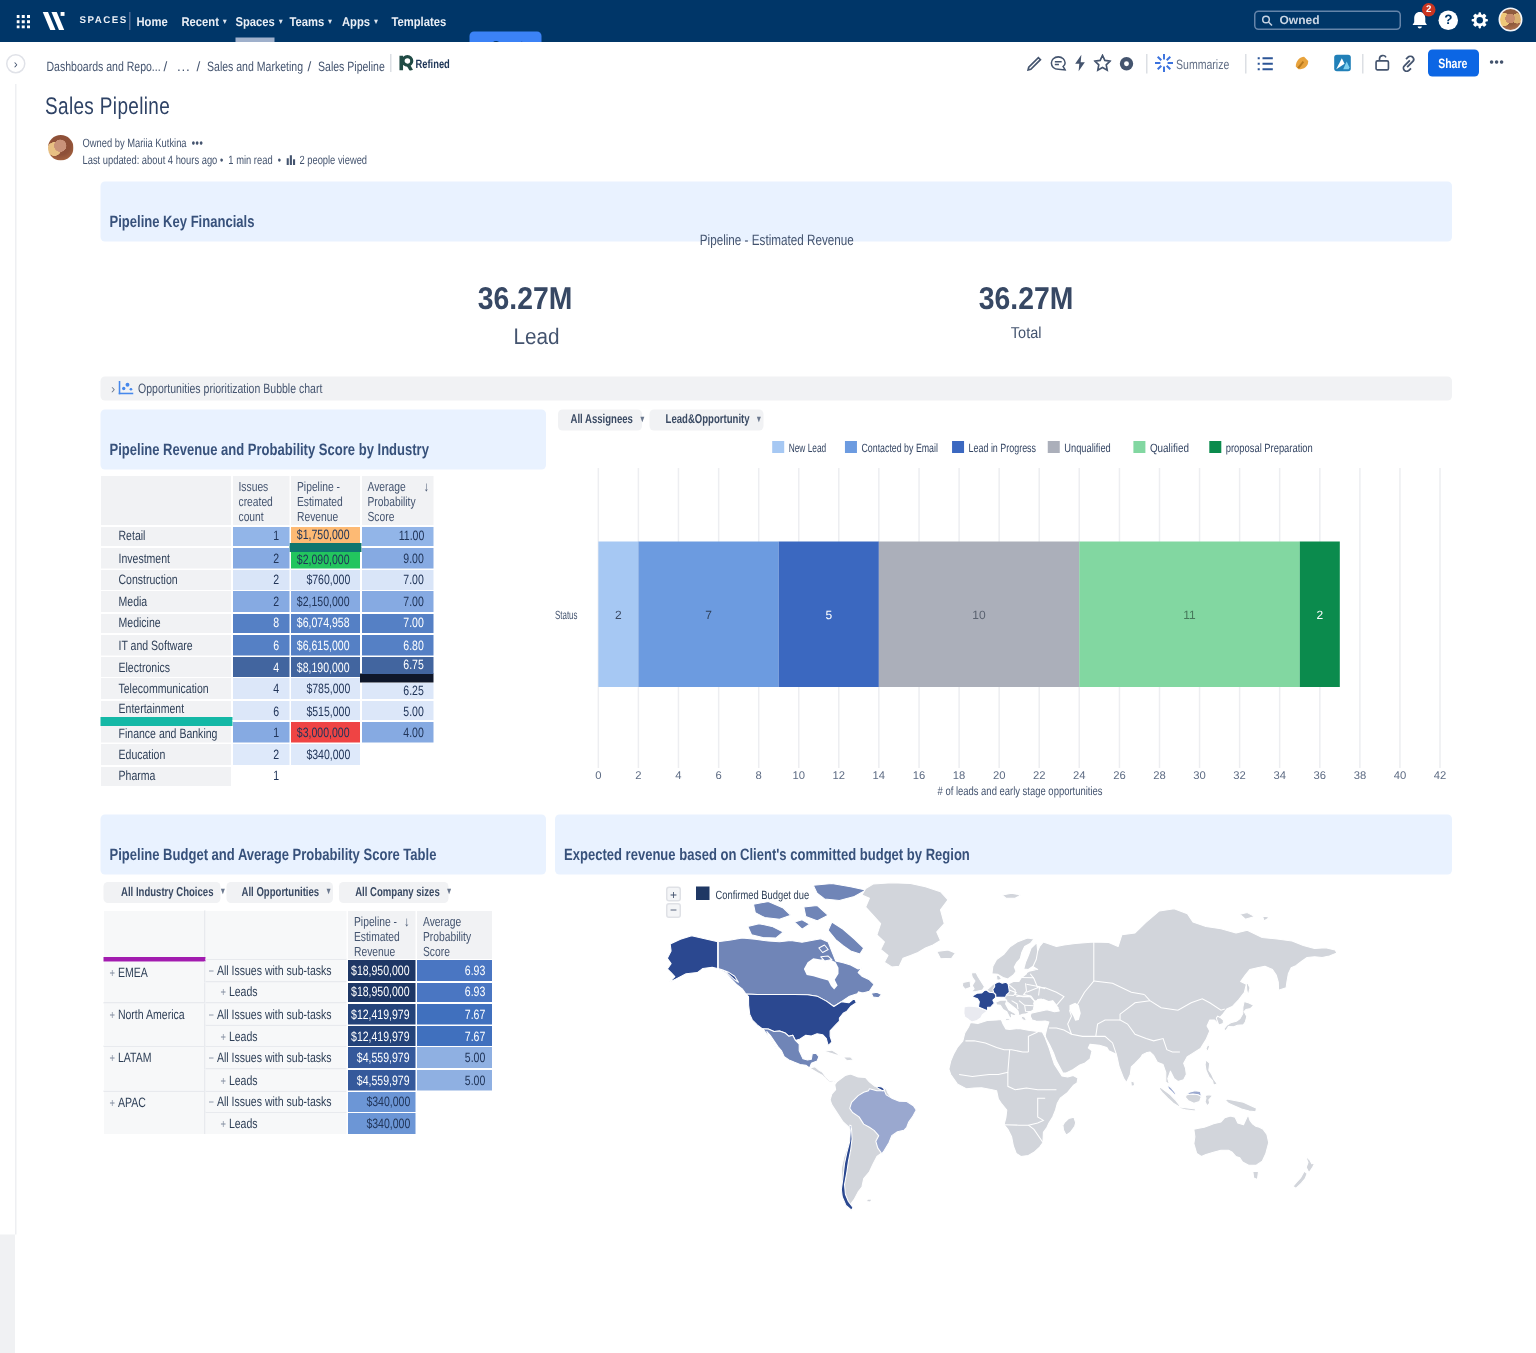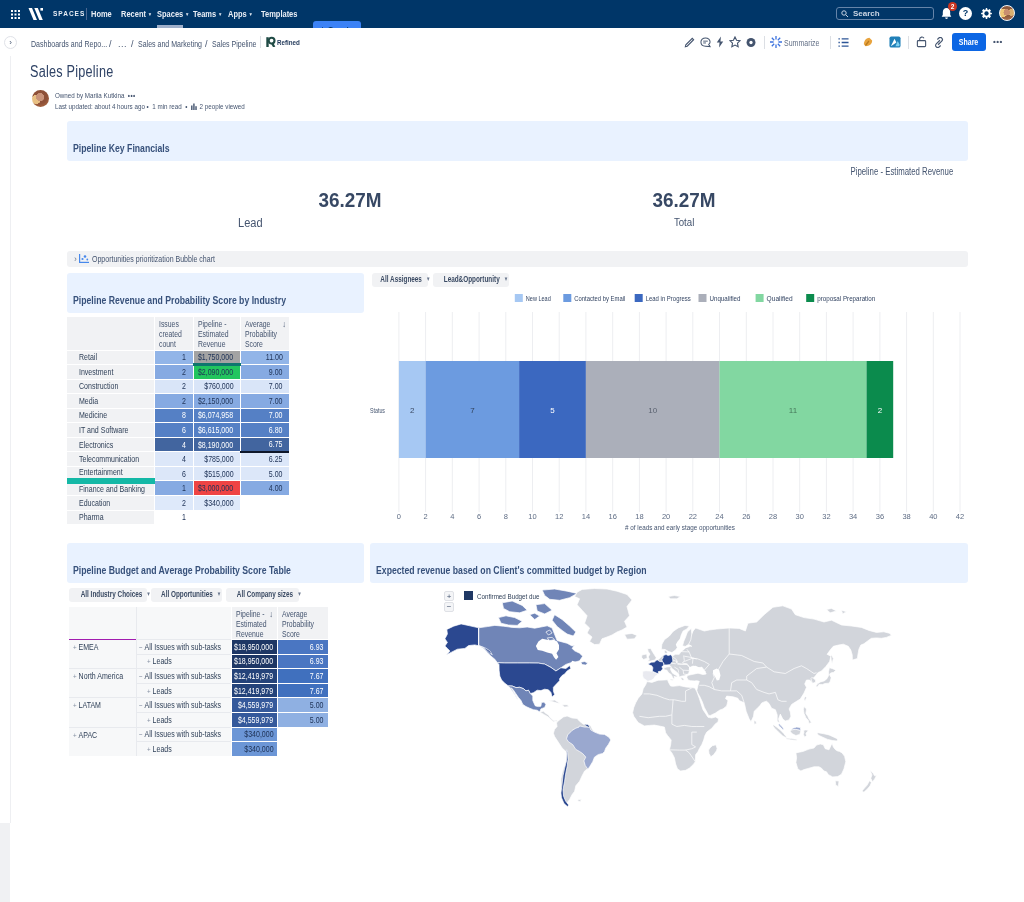--- a/index.html
+++ b/index.html
@@ -73,21 +73,21 @@
   <div class="nitem" style="left:53px; letter-spacing:1px; font-size:6.5px;">SPACES</div>
   <div class="abs" style="left:86px;top:8px;width:1px;height:12px;background:#4A6791"></div>
   <div class="nitem" style="left:91px"><span class="in">Home</span></div>
   <div class="nitem" style="left:121px"><span class="in">Recent<span class="chev">▼</span></span></div>
   <div class="nitem" style="left:157px"><span class="in">Spaces<span class="chev">▼</span></span></div>
   <div class="abs" style="left:157px;top:25px;width:26px;height:3px;background:#9FB0CB"></div>
   <div class="nitem" style="left:193px"><span class="in">Teams<span class="chev">▼</span></span></div>
   <div class="nitem" style="left:228px"><span class="in">Apps<span class="chev">▼</span></span></div>
   <div class="nitem" style="left:261px"><span class="in">Templates</span></div>
   <div id="createBtn">+ Create</div>
-  <div id="searchBox">Search</div>
+  <div id="searchBox">Owned</div>
   <svg class="abs" style="left:841px;top:10px" width="8" height="8" viewBox="0 0 8 8">
       <circle cx="3" cy="3" r="2.2" fill="none" stroke="#C6D2E2" stroke-width="1"></circle>
       <line x1="4.8" y1="4.8" x2="7" y2="7" stroke="#C6D2E2" stroke-width="1"></line>
     </svg>
   <svg class="abs" style="left:941px;top:7px" width="11" height="13" viewBox="0 0 11 13">
       <path fill="#fff" d="M5.5 1 C3.2 1 1.8 2.8 1.8 5.2 L1.8 7.8 L0.7 9.7 L10.3 9.7 L9.2 7.8 L9.2 5.2 C9.2 2.8 7.8 1 5.5 1 Z"></path>
       <path fill="#fff" d="M4.1 10.6 a1.4 1.4 0 0 0 2.8 0 Z"></path>
     </svg>
   <div class="abs" style="left:948px;top:2px;width:9px;height:9px;border-radius:50%;background:#CA3521;color:#fff;font-size:6.5px;font-weight:700;text-align:center;line-height:9px;">2</div>
   <div class="abs" style="left:959px;top:7px;width:13px;height:13px;border-radius:50%;background:#fff;color:#003668;font-size:9px;font-weight:700;text-align:center;line-height:13px;">?</div>
@@ -179,23 +179,23 @@
 <span class="by" style="left:55px;top:101.5px"><span class="tx">Last updated: about 4 hours ago •&nbsp;&nbsp;1 min read&nbsp;&nbsp;•&nbsp;&nbsp;<svg width="9" height="8" viewBox="0 0 9 8" style="vertical-align:-1px">
         <g fill="#44546F">
           <rect x="0.5" y="3.5" width="1.8" height="4.5"></rect>
           <rect x="3.2" y="1.5" width="1.8" height="6.5"></rect>
           <rect x="5.9" y="4.2" width="1.8" height="3.8"></rect>
         </g>
       </svg> 2 people viewed</span></span>
 
 <div class="bluePanel" style="left:67px;top:121px;width:901px;height:40px;"></div>
 <div class="panelHead" style="left:73px;top:142px"><span class="in">Pipeline Key Financials</span></div>
-<div class="abs" style="left:67px;top:166px;width:901px;text-align:right;font-size:10px;color:#44546F"><span class="txc">Pipeline - Estimated Revenue</span></div>
+<div class="abs" style="left:67px;top:155px;width:901px;text-align:center;font-size:10px;color:#44546F"><span class="txc">Pipeline - Estimated Revenue</span></div>
 <div class="abs" style="left:250px;top:188px;width:200px;text-align:center;font-size:21px;font-weight:600;color:#374864"><span style="display:inline-block;transform:scaleX(0.9);transform-origin:50% 50%">36.27M</span></div>
-<div class="abs" style="left:237px;top:216px;width:200px;text-align:left;font-size:12px;color:#44546F"><span class="txc" style="transform:scaleX(0.92)">Lead</span></div>
+<div class="abs" style="left:258px;top:216px;width:200px;text-align:center;font-size:15px;color:#44546F"><span class="txc" style="transform:scaleX(0.92)">Lead</span></div>
 <div class="abs" style="left:584px;top:188px;width:200px;text-align:center;font-size:21px;font-weight:600;color:#374864"><span style="display:inline-block;transform:scaleX(0.9);transform-origin:50% 50%">36.27M</span></div>
 <div class="abs" style="left:584px;top:216px;width:200px;text-align:center;font-size:10.5px;color:#44546F"><span class="txc" style="transform:scaleX(0.92)">Total</span></div>
 
 <div id="grayBar"><span style="margin-left:7px;color:#6B788E">›</span>&nbsp;<svg width="10" height="9" viewBox="0 0 10 9" style="vertical-align:-1px">
       <g fill="#4688EC">
         <rect x="0" y="0" width="1.2" height="9"></rect>
         <rect x="0" y="7.8" width="10" height="1.2"></rect>
         <circle cx="3.5" cy="5" r="1.1"></circle>
         <circle cx="6" cy="2.5" r="1.3"></circle>
         <circle cx="8.3" cy="5.5" r="0.9"></circle>
@@ -222,21 +222,21 @@
         <td class="hd" style="border-left:1px solid #fff;border-bottom:1px solid #fff"><span class="tx">Pipeline -</span><br><span class="tx">Estimated</span><br><span class="tx">Revenue</span></td>
         <td class="hd" style="border-left:1px solid #fff;border-bottom:1px solid #fff"><span class="arr">↓</span><span class="tx">Average</span><br><span class="tx">Probability</span><br><span class="tx">Score</span></td>
       </tr>
 <tr style="height:14.55px">
         <td class="lbl" style="border-bottom:1px solid #fff">
           <span class="cl">Retail</span>
         </td>
         <td class="num dt" style="background:#92B5E8;border-left:1px solid #fff;border-bottom:1px solid #fff">
           <span class="cr">1</span>
         </td>
-        <td class="num dt" style="background:#a3a3a3;border-left:1px solid #fff;border-bottom:3px solid #0f766e">
+        <td class="num dt" style="background:#fdba74;border-left:1px solid #fff;border-bottom:6px solid #0f766e">
           <span class="cr">$1,750,000</span>
         </td>
         <td class="num dt" style="background:#92B5E8;border-left:1px solid #fff;border-bottom:1px solid #fff">
           <span class="cr">11.00</span>
         </td>
       </tr>
 <tr style="height:14.55px">
         <td class="lbl" style="border-bottom:1px solid #fff">
           <span class="cl">Investment</span>
         </td>
@@ -309,21 +309,21 @@
 <tr style="height:14.55px">
         <td class="lbl" style="border-bottom:1px solid #fff">
           <span class="cl">Electronics</span>
         </td>
         <td class="num wt" style="background:#42659F;border-left:1px solid #fff;border-bottom:1px solid #fff">
           <span class="cr">4</span>
         </td>
         <td class="num wt" style="background:#42659F;border-left:1px solid #fff;border-bottom:1px solid #fff">
           <span class="cr">$8,190,000</span>
         </td>
-        <td class="num wt" style="background:#42659F;border-left:1px solid #fff;border-bottom:2px solid #0f172a">
+        <td class="num wt" style="background:#42659F;border-left:1px solid #fff;border-bottom:6px solid #0f172a">
           <span class="cr">6.75</span>
         </td>
       </tr>
 <tr style="height:14.55px">
         <td class="lbl" style="border-bottom:1px solid #fff">
           <span class="cl">Telecommunication</span>
         </td>
         <td class="num dt" style="background:#DCE7F9;border-left:1px solid #fff;border-bottom:1px solid #fff">
           <span class="cr">4</span>
         </td>
@@ -480,21 +480,21 @@
       <col style="width:51px">
     </colgroup>
 <tbody>
       <tr style="height:32px">
         <td style="background:#F7F8F9"></td>
         <td style="background:#F7F8F9;border-left:1px solid #E8EAEE"></td>
         <td class="hd" style="border-left:1px solid #fff"><span class="arr">↓</span><span class="tx">Pipeline -</span><br><span class="tx">Estimated</span><br><span class="tx">Revenue</span></td>
         <td class="hd" style="border-left:1px solid #fff"><span class="tx">Average</span><br><span class="tx">Probability</span><br><span class="tx">Score</span></td>
       </tr>
 <tr style="height:14.6px">
-        <td rowspan="2" style="background:#F7F8F9;color:#2E3F57;border-top:1px solid #a21caf;vertical-align:top">
+        <td rowspan="2" style="background:#F7F8F9;color:#2E3F57;border-top:3px solid #a21caf;vertical-align:top">
           <span class="cl" style="left:4px;top:7px"><span style="color:#8590A2;font-size:8px">+</span>&nbsp;EMEA</span>
         </td>
         <td style="background:#F7F8F9;color:#2E3F57;border-top:1px solid #E8EAEE;border-left:1px solid #E8EAEE">
           <span class="cl" style="left:2px"><span style="color:#8590A2;font-size:8px">−</span>&nbsp;All Issues with sub-tasks</span>
         </td>
         <td class="num wt" style="background:#1E3765;border-left:1px solid #fff;border-top:1px solid #fff">
           <span class="cr" style="right:3px">$18,950,000</span>
         </td>
         <td class="num wt" style="background:#4A76C2;border-left:1px solid #fff;border-top:1px solid #fff">
           <span class="cr" style="right:4px">6.93</span>

